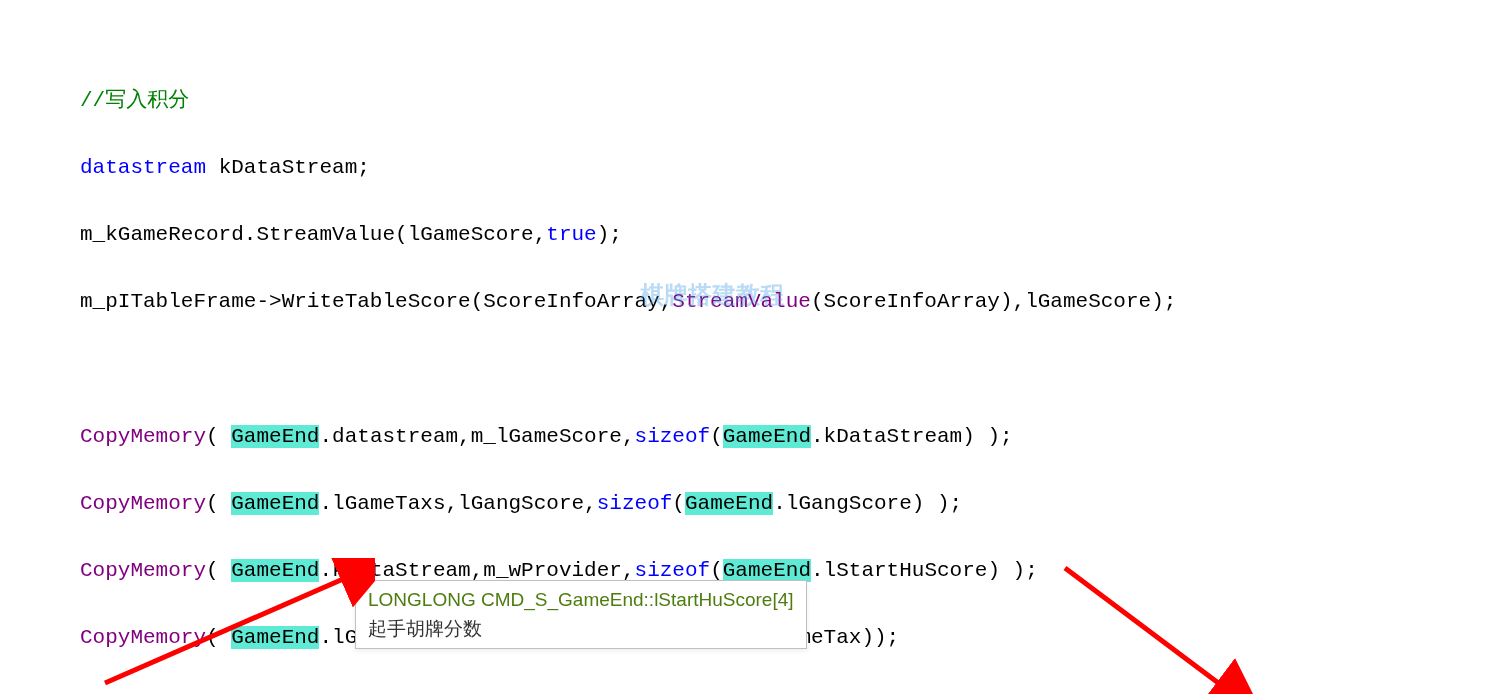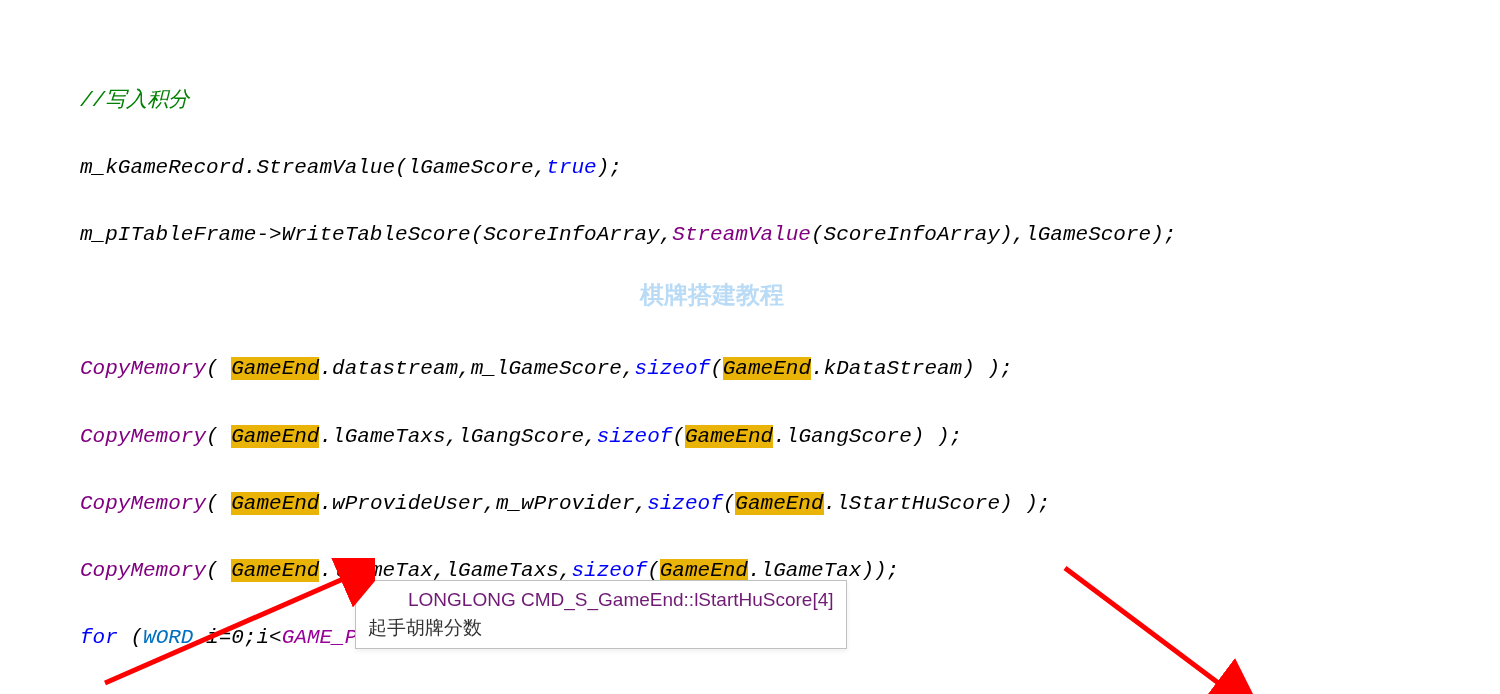--- a/index.html
+++ b/index.html
@@ -11,44 +11,44 @@
     line-height: 1.6;
     overflow: hidden;
     width: 1500px;
     height: 694px;
     position: relative;
   }
   .code-area {
     padding: 50px 0 0 80px;
     white-space: pre;
   }
-  .line { display: block; font-style: italic; }
+  .line { display: block; }
   .comment { color: #008000; }
   .keyword { color: #0000ff; }
   .type { color: #0070c0; }
   .func { color: #800080; }
   .const-macro { color: #990099; }
   .plain { color: #000000; }
-  .hl { background: #eab308; }
+  .hl { background: #5eead4; }
 
   .tooltip {
     position: absolute;
     left: 355px;
     top: 580px;
     background: #ffffff;
     border: 1px solid #c0c0c0;
     padding: 5px 12px;
     font-family: "Microsoft YaHei", Arial, sans-serif;
     font-size: 19px;
     color: #444;
     line-height: 1.5;
     box-shadow: 0 2px 5px rgba(0,0,0,0.07);
   }
-  .tooltip .ln1 { color: #701a75; margin-left: 40px; }
-  .tooltip .ln2 { color: #333; font-family: Liberation Mono, monospace; }
+  .tooltip .ln1 { color: #4d7c0f; }
+  .tooltip .ln2 { color: #333; }
 
   .arrow-left {
     position: absolute;
     left: 75px;
     top: 558px;
     width: 300px;
     height: 130px;
     pointer-events: none;
   }
   .arrow-right {
@@ -68,26 +68,27 @@
     color: rgba(70,160,230,0.38);
     font-weight: bold;
     pointer-events: none;
   }
 </style>
 </head>
 <body>
 
 <div class="code-area">
 <span class="line"><span class="comment">//写入积分</span></span>
+<span class="line"><span class="keyword">datastream</span><span class="plain"> kDataStream;</span></span>
 <span class="line"><span class="plain">m_kGameRecord.StreamValue(lGameScore,</span><span class="keyword">true</span><span class="plain">);</span></span>
 <span class="line"><span class="plain">m_pITableFrame-&gt;WriteTableScore(ScoreInfoArray,</span><span class="func">StreamValue</span><span class="plain">(ScoreInfoArray),lGameScore);</span></span>
 <span class="line"> </span>
 <span class="line"><span class="func">CopyMemory</span><span class="plain">( </span><span class="plain hl">GameEnd</span><span class="plain">.datastream,m_lGameScore,</span><span class="keyword">sizeof</span><span class="plain">(</span><span class="plain hl">GameEnd</span><span class="plain">.kDataStream) );</span></span>
 <span class="line"><span class="func">CopyMemory</span><span class="plain">( </span><span class="plain hl">GameEnd</span><span class="plain">.lGameTaxs,lGangScore,</span><span class="keyword">sizeof</span><span class="plain">(</span><span class="plain hl">GameEnd</span><span class="plain">.lGangScore) );</span></span>
-<span class="line"><span class="func">CopyMemory</span><span class="plain">( </span><span class="plain hl">GameEnd</span><span class="plain">.wProvideUser,m_wProvider,</span><span class="keyword">sizeof</span><span class="plain">(</span><span class="plain hl">GameEnd</span><span class="plain">.lStartHuScore) );</span></span>
+<span class="line"><span class="func">CopyMemory</span><span class="plain">( </span><span class="plain hl">GameEnd</span><span class="plain">.kDataStream,m_wProvider,</span><span class="keyword">sizeof</span><span class="plain">(</span><span class="plain hl">GameEnd</span><span class="plain">.lStartHuScore) );</span></span>
 <span class="line"><span class="func">CopyMemory</span><span class="plain">( </span><span class="plain hl">GameEnd</span><span class="plain">.lGameTax,lGameTaxs,</span><span class="keyword">sizeof</span><span class="plain">(</span><span class="plain hl">GameEnd</span><span class="plain">.lGameTax));</span></span>
 <span class="line"><span class="keyword">for</span><span class="plain"> (</span><span class="type">WORD</span><span class="plain"> i=0;i&lt;</span><span class="const-macro">GAME_PLAYER</span><span class="plain">;i++)</span></span>
 
 
 
 
 
 </div>
 
 <div class="watermark">棋牌搭建教程</div>

